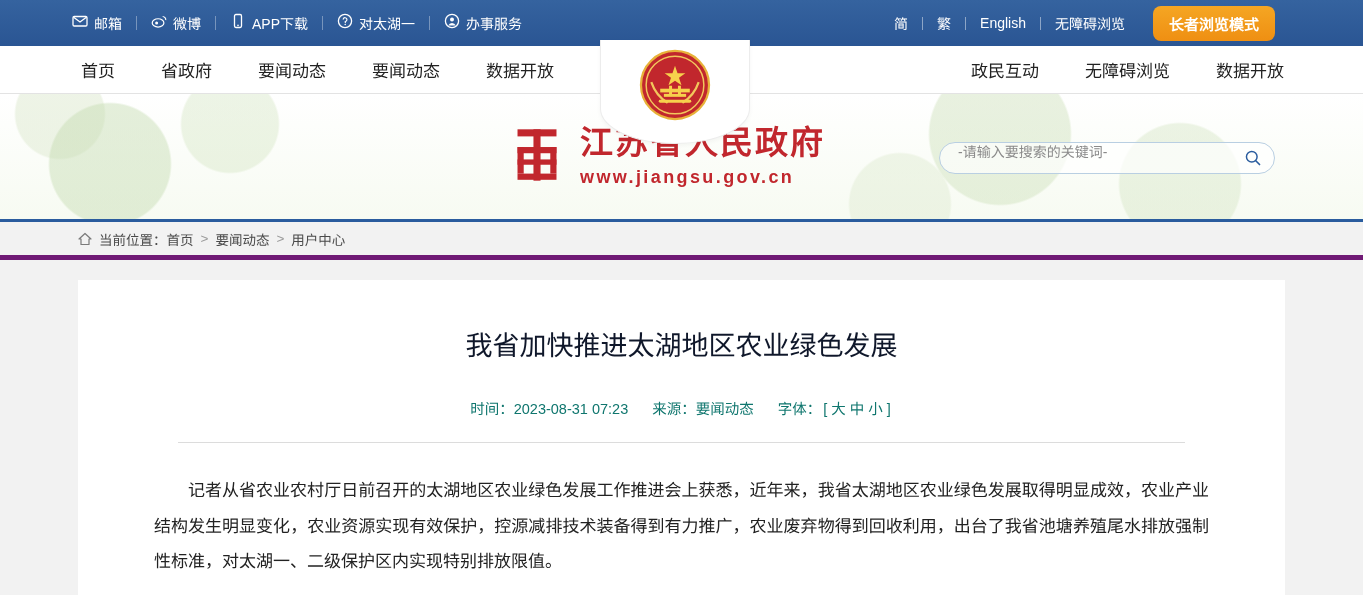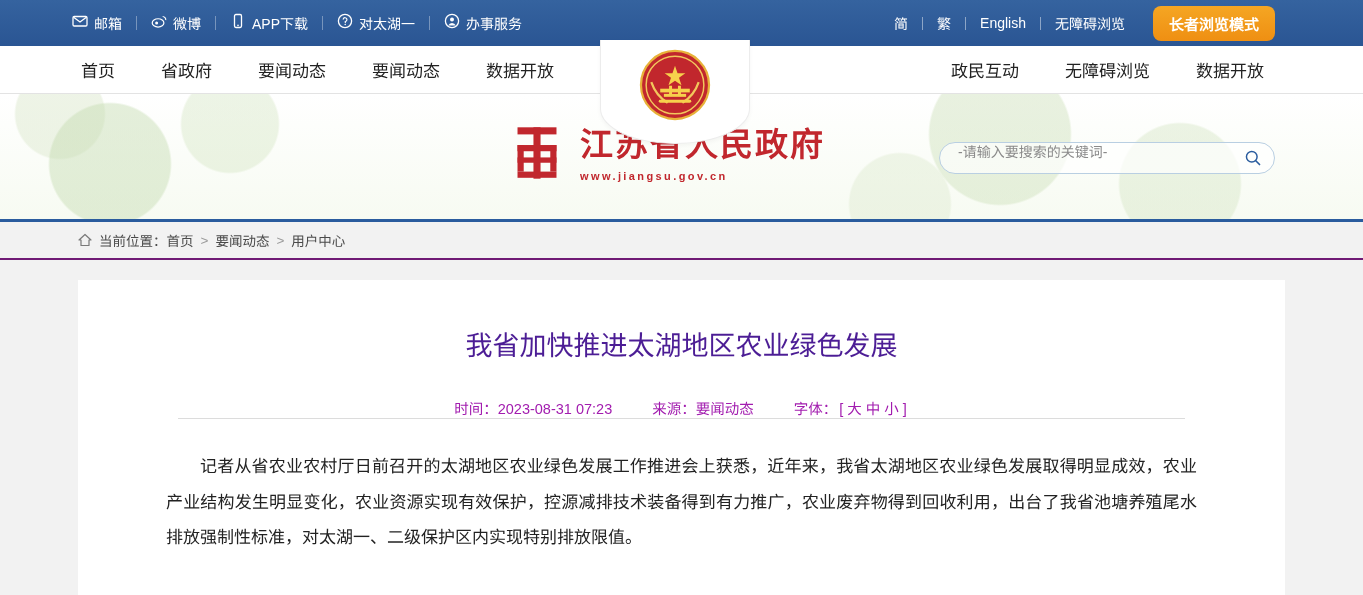--- a/index.html
+++ b/index.html
@@ -56,21 +56,21 @@
   .navbar {
     height: 48px;
     background: #ffffff;
     border-bottom: 1px solid #e3e3e3;
     display: flex;
     align-items: center;
     position: relative;
   }
   .nav-group { display: flex; align-items: center; }
   .nav-left { padding-left: 58px; }
-  .nav-right { margin-left: auto; padding-right: 76px; }
+  .nav-right { margin-left: auto; padding-right: 56px; }
   .nav-item {
     font-size: 17px; color: #222;
     padding: 0 23px;
     white-space: nowrap;
     cursor: pointer;
   }
 
   
   .emblem-wrap {
     position: absolute;
@@ -111,21 +111,21 @@
     display: flex; align-items: center; gap: 16px;
   }
   .logo-mark { width: 54px; height: 62px; }
   .logo-text { display: flex; flex-direction: column; justify-content: center; }
   .logo-title {
     font-family: "DejaVu Serif", serif;
     font-size: 33px; font-weight: bold; color: #c1272d;
     letter-spacing: 2px; line-height: 1.25;
   }
   .logo-url {
-    font-size: 11px; color: #c1272d; font-weight: bold;
+    font-size: 18px; color: #c1272d; font-weight: bold;
     letter-spacing: 2.4px; margin-top: 4px;
     font-family: "Liberation Sans", sans-serif;
   }
   .search-box {
     position: absolute; right: 88px; top: 48px;
     width: 336px; height: 32px;
     background: rgba(255,255,255,.7);
     border: 1px solid #b9cfe2;
     border-radius: 19px;
     display: flex; align-items: flex-start;
@@ -142,56 +142,57 @@
     cursor: pointer; display: flex; align-items: center; justify-content: center;
   }
 
   
   .crumb-bar {
     height: 38px;
     background: #f2f2f2;
     display: flex; align-items: center;
     padding-left: 78px;
     font-size: 13.5px; color: #4a4a4a;
-    border-bottom: 2px solid #701a75;
+    border-bottom: 5px solid #701a75;
   }
   .crumb-home { margin-right: 7px; color: #7a7a7a; display: inline-flex; }
   .crumb-sep { margin: 0 7px; color: #9a9a9a; }
   .crumb-link { color: #4a4a4a; cursor: pointer; }
 
   
   .page-body { background: #f2f2f2; padding-top: 20px; height: 100%; }
   .article {
     width: 1207px; margin: 0 auto;
     background: #fff;
     min-height: 320px;
     padding: 44px 28px 10px;
   }
   .art-title {
     text-align: center;
-    font-size: 27px; color: #4c1d95;
+    font-size: 27px; color: #0f172a;
     font-weight: normal;
     font-family: "Liberation Sans", sans-serif;
     margin: 0 0 34px;
   }
   .art-meta {
     display: flex; justify-content: center; align-items: center;
-    gap: 40px;
-    font-size: 14.5px; color: #a21caf;
+    gap: 24px;
+    font-size: 14.5px; color: #0f766e;
+    margin-bottom: 24px;
   }
   .fontsize-group { display: inline; }
   .fontsize-group span { cursor: pointer; padding: 0 2px; }
   .art-divider { border-top: 1px solid #dcdcdc; margin: 0 72px 30px; }
   .art-body {
     font-family: "DejaVu Serif", serif;
     font-size: 17px; line-height: 2.1;
     color: #222; text-align: justify;
     padding: 0 48px;
     text-indent: 2em;
-    margin: 12px;
+    margin: 0;
   }
 </style>
 </head>
 <body>
 
 <div class="topbar">
   <div class="topbar-left">
 
     <div class="tb-item">
       <span class="tb-icon">

